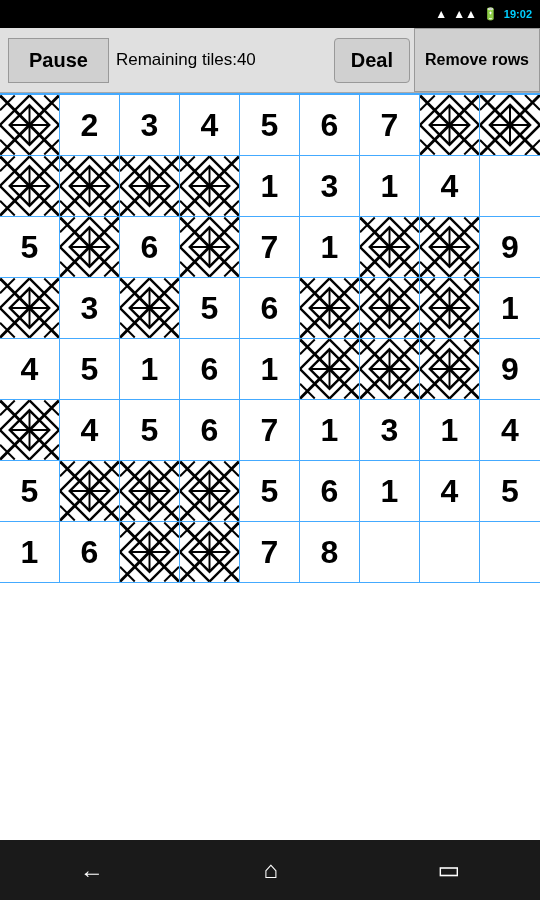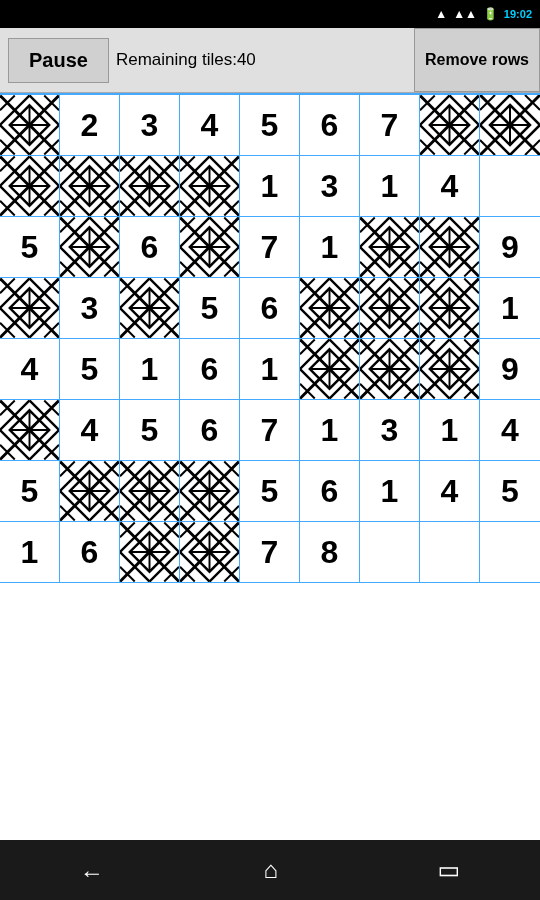--- a/index.html
+++ b/index.html
@@ -61,21 +61,21 @@
       cursor: pointer;
     }
     #remove-rows-btn {
       background: #d0d0d0;
       border: 1px solid #999;
       border-radius: 0;
       padding: 8px 10px;
       font-size: 16px;
       font-weight: bold;
       cursor: pointer;
-      margin-left: 10px;
+      margin-left: 4px;
       height: 100%;
       min-width: 110px;
       display: flex;
       align-items: center;
       justify-content: center;
       text-align: center;
       line-height: 1.2;
     }
 
     
@@ -159,20 +159,21 @@
 <div id="status-bar">
   <span class="status-icon">▲</span>
   <span class="status-icon">▲▲</span>
   <span class="status-icon">🔋</span>
   <span id="time">19:02</span>
 </div>
 
 <div id="toolbar">
   <button id="pause-btn">Pause</button>
   <span id="remaining-text">Remaining tiles:40</span>
+  <button id="deal-btn">Deal</button>
   <button id="remove-rows-btn">Remove rows</button>
 </div>
 
 <div id="game-area">
 <div class="grid-row">
       <div class="cell tile-x">
         <svg viewBox="0 0 60 60" xmlns="http://www.w3.org/2000/svg">
 
       <line x1="0" y1="0" x2="60" y2="60" stroke="#000" stroke-width="3"></line>
       <line x1="60" y1="0" x2="0" y2="60" stroke="#000" stroke-width="3"></line>

